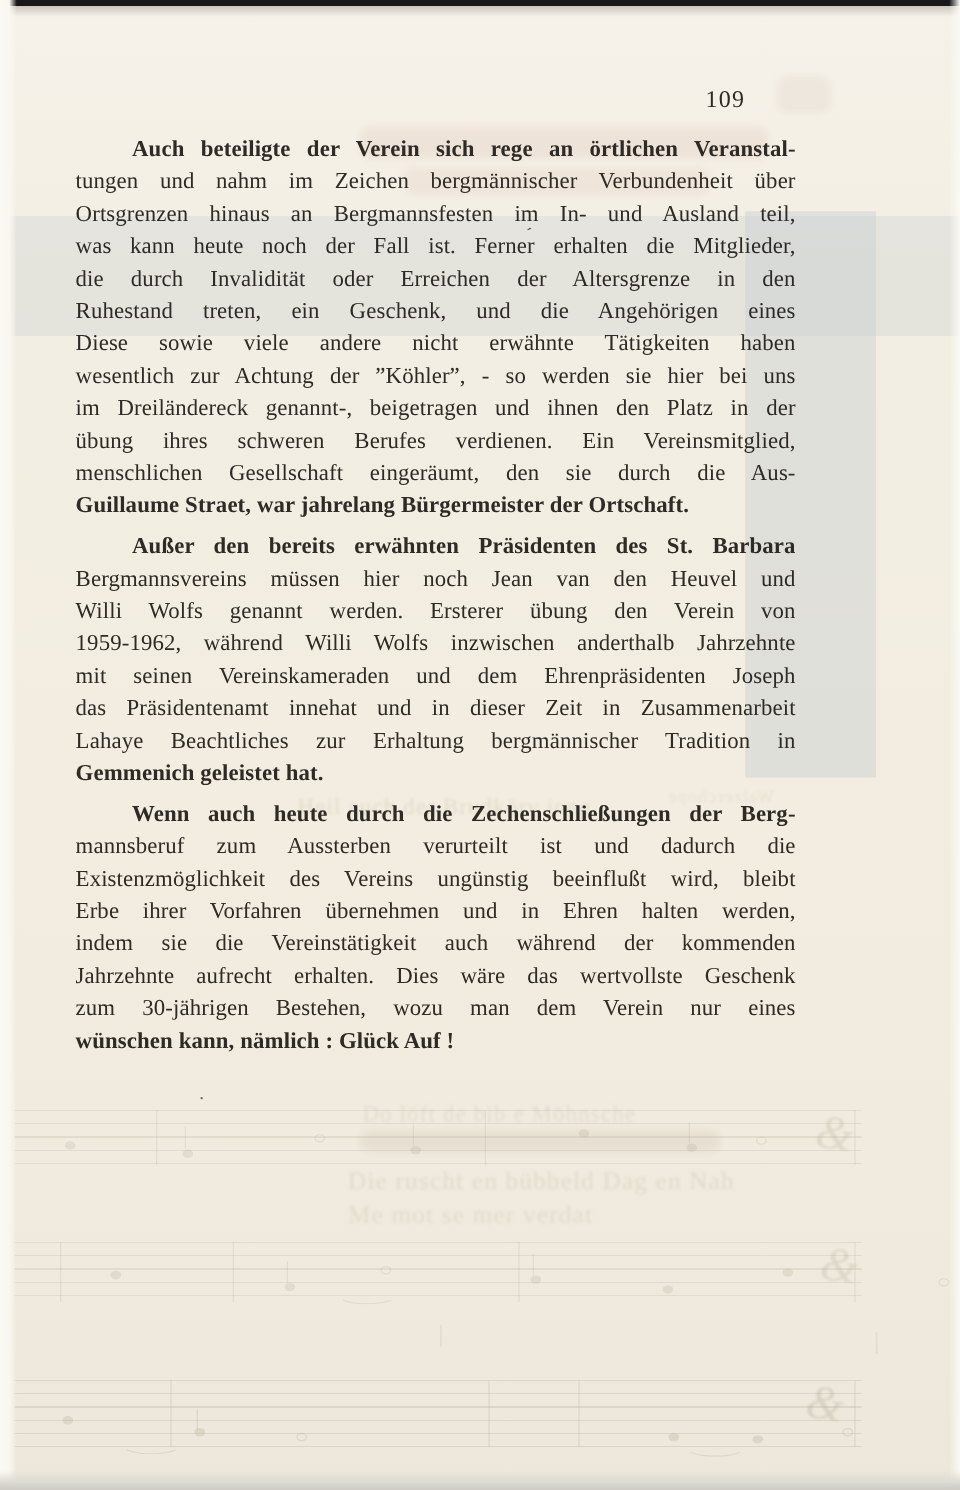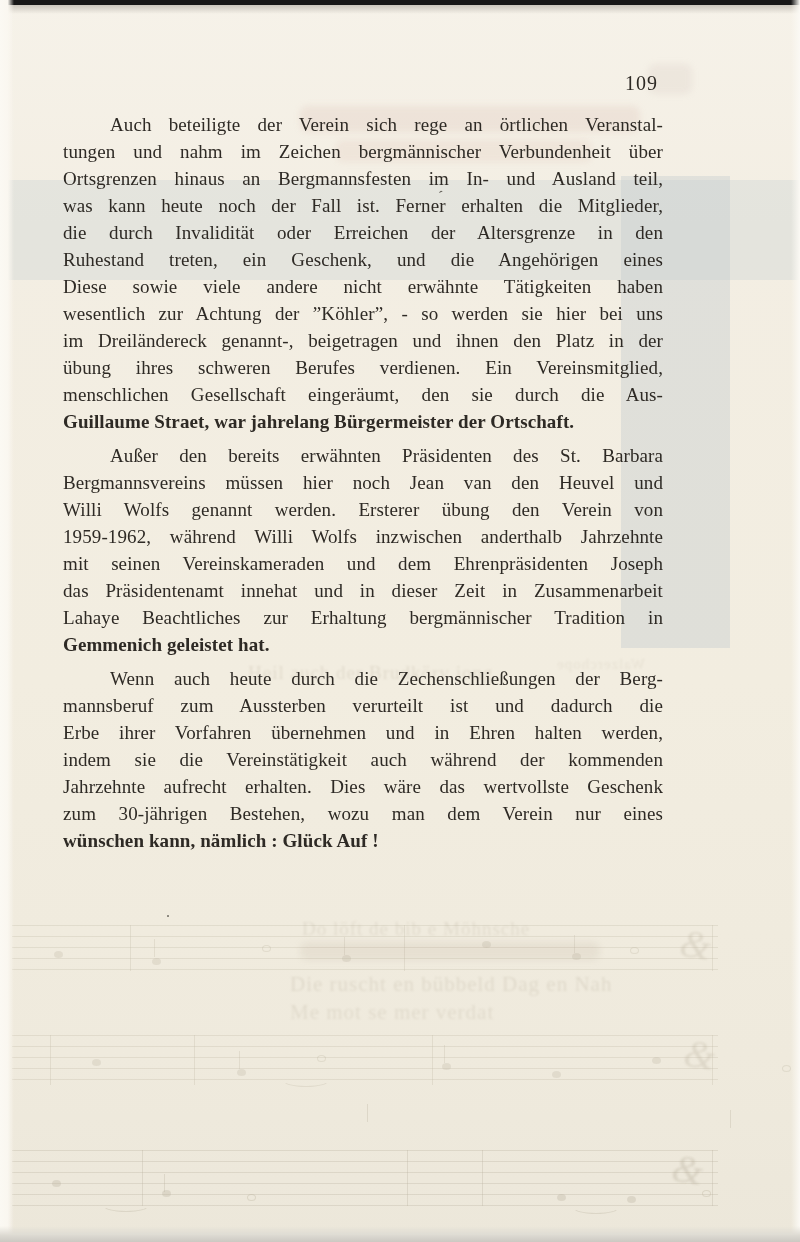--- a/index.html
+++ b/index.html
@@ -41,24 +41,24 @@
   
   .text-block{
     position:absolute;left:63px;top:111px;width:600px;
     font-size:19px;line-height:27px;color:var(--ink,#2e2a25);
     letter-spacing:.1px;
   }
   .para{margin:0;}
   .para + .para{margin-top:7px;}
   .jline{text-align:justify;text-align-last:justify;}
   .jline.last{text-align-last:left;font-weight:bold;}
-  .para .jline:first-child{text-indent:47px;}
+  .para .jline:first-child{text-indent:47px;font-weight:bold;}
   .page-number{
     position:absolute;left:588px;top:72px;width:70px;
-    font-size:20px;color:var(--ink,#2e2a25);text-align:right;letter-spacing:1px;
+    font-size:20px;color:var(--ink,#2e2a25);text-align:left;letter-spacing:1px;
   }
   
   .accent-artifact{position:absolute;left:437px;top:188px;font-size:15px;color:#3a362f;
     transform:rotate(14deg);opacity:.8;}
   .underdot-artifact{position:absolute;left:166px;top:903px;font-size:16px;color:#3a362f;opacity:.7;}
   
   .ghost{position:absolute;color:var(--ghost,#a89d88);filter:blur(1.3px);
     font-size:19px;letter-spacing:1px;white-space:nowrap;}
   .ghost.g-heil{left:248px;top:662px;opacity:.22;}
   .ghost.g-walzer{left:556px;top:656px;opacity:.15;transform:scaleX(-1);font-size:15px;}
@@ -178,20 +178,21 @@
         <div class="jline">Willi Wolfs genannt werden. Ersterer übung den Verein von</div>
         <div class="jline">1959-1962, während Willi Wolfs inzwischen anderthalb Jahrzehnte</div>
         <div class="jline">mit seinen Vereinskameraden und dem Ehrenpräsidenten Joseph</div>
         <div class="jline">das Präsidentenamt innehat und in dieser Zeit in Zusammenarbeit</div>
         <div class="jline">Lahaye Beachtliches zur Erhaltung bergmännischer Tradition in</div>
         <div class="jline last">Gemmenich geleistet hat.</div>
       </div>
     <div class="para">
         <div class="jline">Wenn auch heute durch die Zechenschließungen der Berg-</div>
         <div class="jline">mannsberuf zum Aussterben verurteilt ist und dadurch die</div>
+        <div class="jline">Existenzmöglichkeit des Vereins ungünstig beeinflußt wird, bleibt</div>
         <div class="jline">Erbe ihrer Vorfahren übernehmen und in Ehren halten werden,</div>
         <div class="jline">indem sie die Vereinstätigkeit auch während der kommenden</div>
         <div class="jline">Jahrzehnte aufrecht erhalten. Dies wäre das wertvollste Geschenk</div>
         <div class="jline">zum 30-jährigen Bestehen, wozu man dem Verein nur eines</div>
         <div class="jline last">wünschen kann, nämlich : Glück Auf !</div>
       </div>
   </div>
 
   <span class="accent-artifact">´</span>
   <span class="underdot-artifact">.</span>

